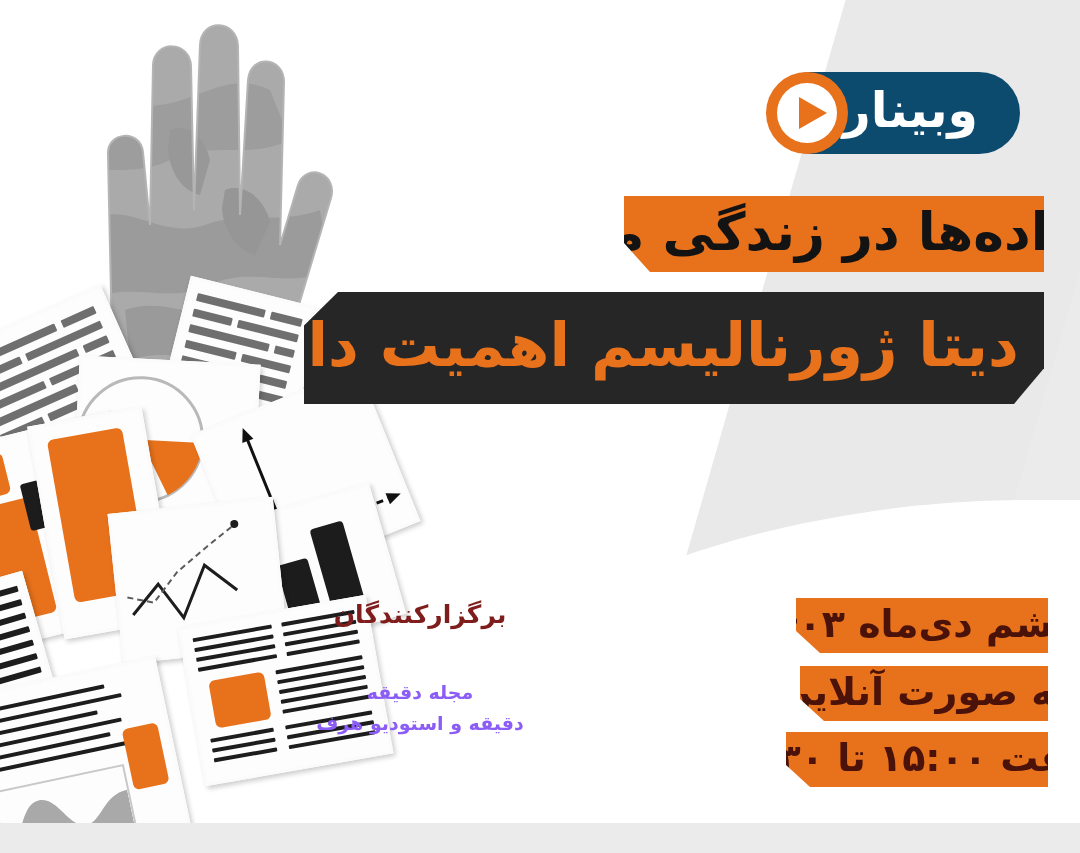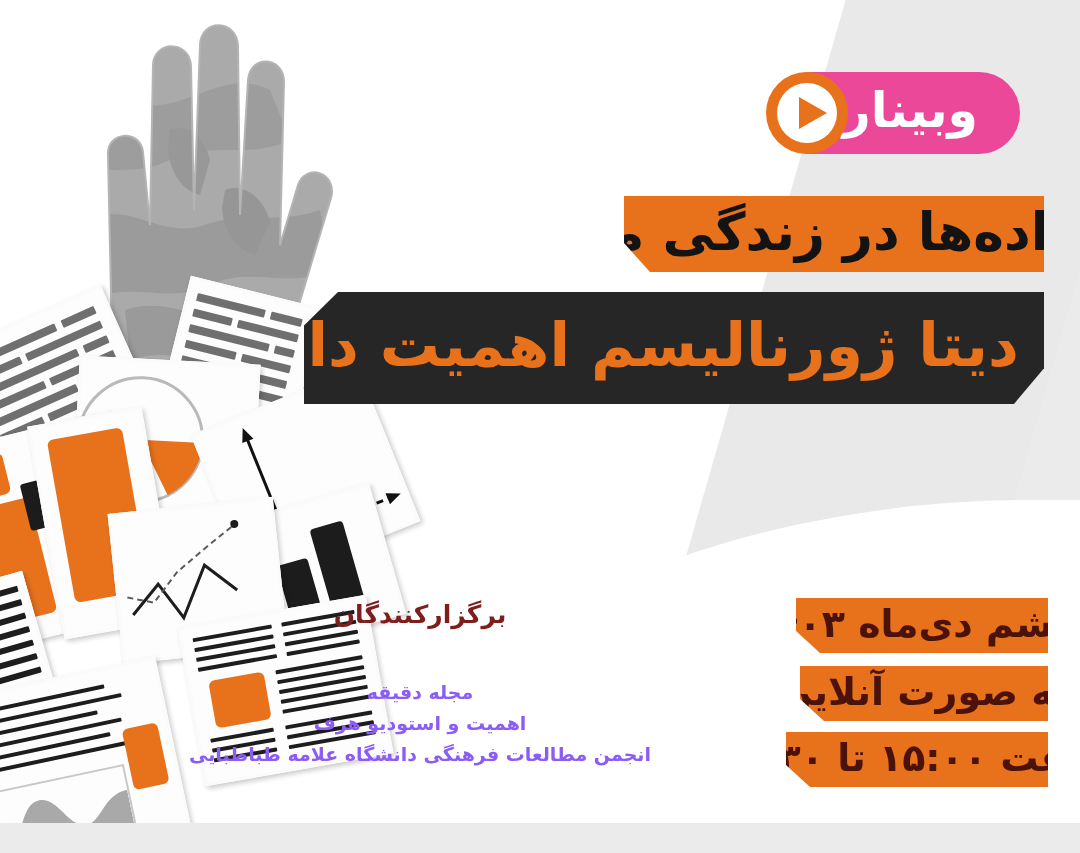--- a/index.html
+++ b/index.html
@@ -70,21 +70,21 @@
   .tline.dark{background:#1d1d1d;}
   .orangeblk{position:absolute;background:#e8721c;border-radius:6px;}
   .blackblk{position:absolute;background:#1c1c1c;border-radius:4px;}
 
   
   .webinar-badge{
     position:absolute;
     right:60px; top:72px;
     height:82px;
     min-width:250px;
-    background:#ec4899;
+    background:#0c4a6e;
     border-radius:41px;
     display:flex;
     align-items:center;
     justify-content:flex-start;
     padding:0 28px 0 16px;
     box-sizing:border-box;
   }
   .badge-text{
     color:#ffffff;
     font-size:49px;
@@ -367,18 +367,17 @@
 
   <div id="title2" class="band band-black">چرا دیتا ژورنالیسم اهمیت دارد؟</div>
 
   <div id="info1" class="info-band">ششم دی‌ماه ۱۴۰۳</div>
   <div id="info2" class="info-band">به صورت آنلاین</div>
   <div id="info3" class="info-band">ساعت ۱۵:۰۰ تا ۱۶:۳۰</div>
 
   <div class="org-block">
     <div class="org-heading">برگزارکنندگان</div>
     <div class="org-line">مجله دقیقه</div>
-    <div class="org-line">اهمیت و استودیو هرف</div>
-    <div class="org-line">انجمن مطالعات فرهنگی دانشگاه علامه طباطبایی</div>
+    <div class="org-line">دقیقه و استودیو هرف</div>
   </div>
 
   <div class="bg-grey-bottom"></div>
 </div>
 
 </body></html>

